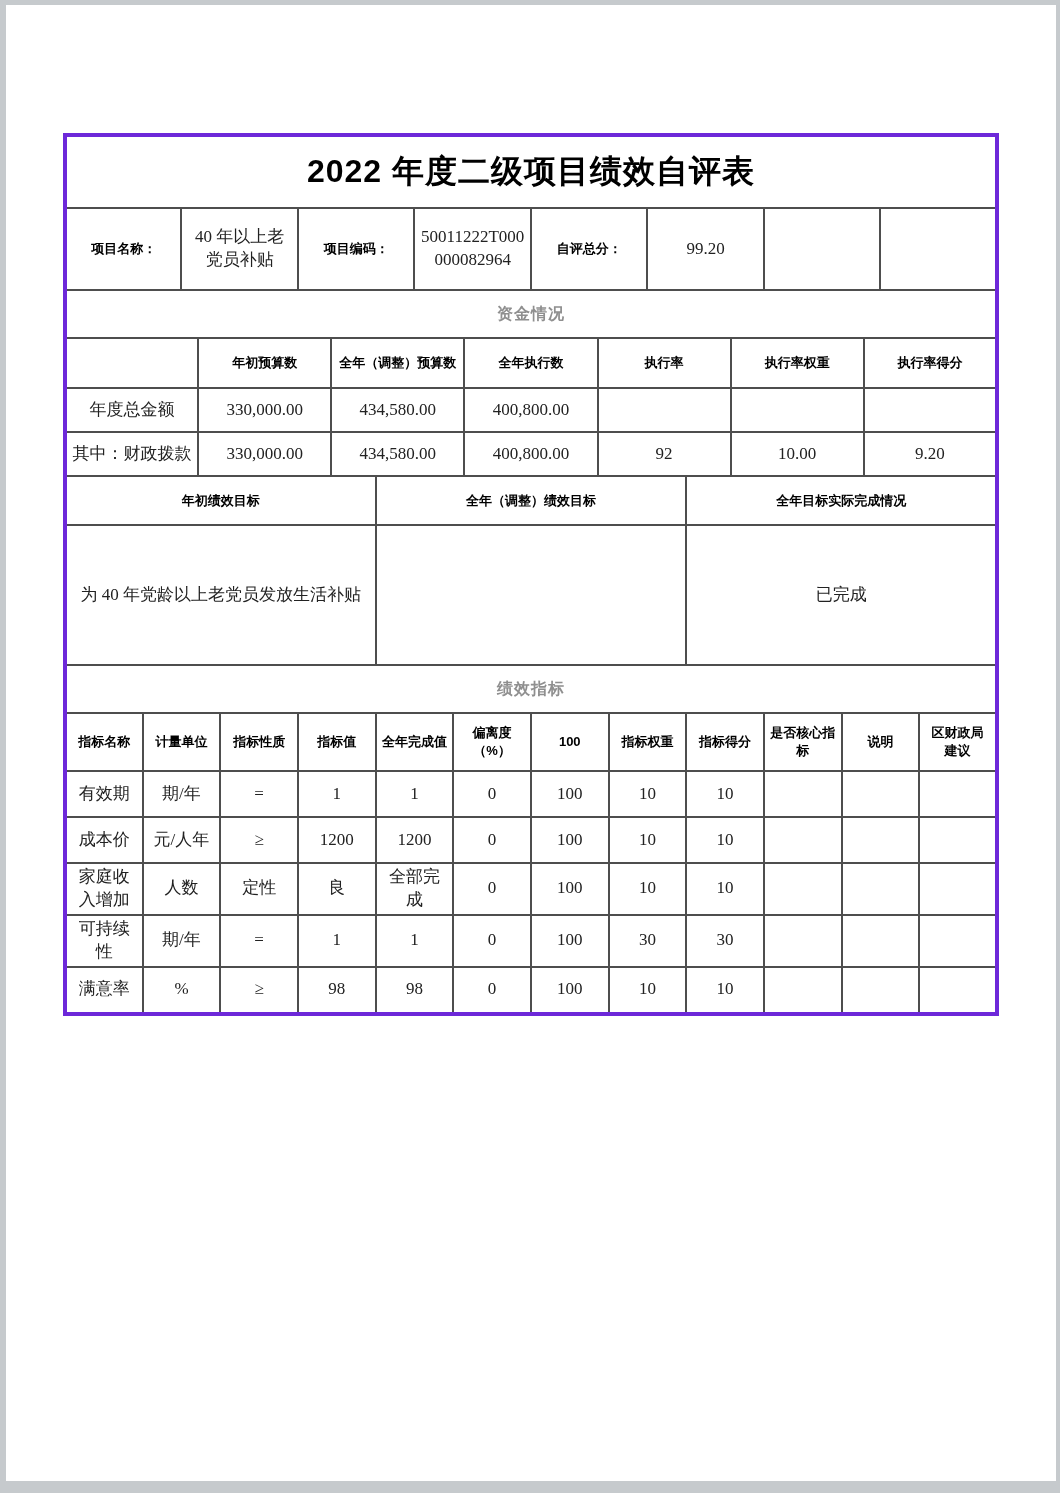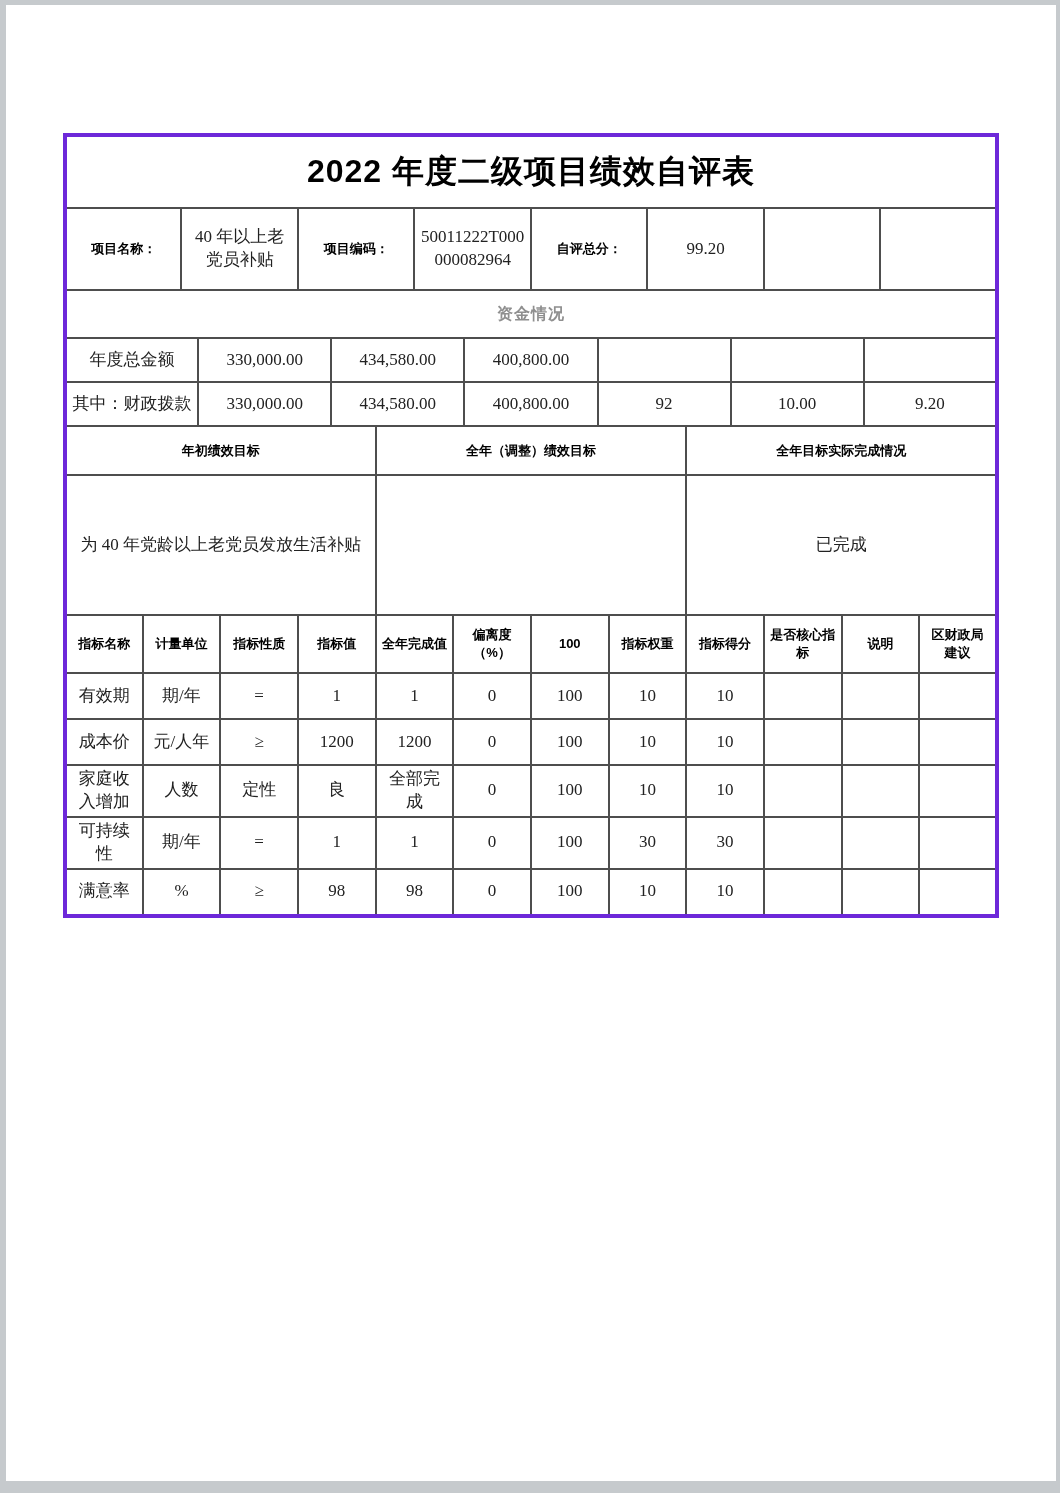--- a/index.html
+++ b/index.html
@@ -262,20 +262,29 @@
           <td colspan="21" class="lbl">项目编码：</td>
           <td colspan="21" class="val">50011222T000000082964</td>
           <td colspan="21" class="lbl">自评总分：</td>
           <td colspan="21" class="val">99.20</td>
           <td colspan="21" class="lbl"></td>
           <td colspan="21" class="val"></td>
         </tr>
         <tr class="r-band">
           <td colspan="168" class="band">资金情况</td>
         </tr>
+        <tr class="r-fhdr">
+          <td colspan="24" class="hdr"></td>
+          <td colspan="24" class="hdr">年初预算数</td>
+          <td colspan="24" class="hdr">全年（调整）预算数</td>
+          <td colspan="24" class="hdr">全年执行数</td>
+          <td colspan="24" class="hdr">执行率</td>
+          <td colspan="24" class="hdr">执行率权重</td>
+          <td colspan="24" class="hdr">执行率得分</td>
+        </tr>
         <tr class="r-frow">
           <td colspan="24" class="val">年度总金额</td>
           <td colspan="24" class="val">330,000.00</td>
           <td colspan="24" class="val">434,580.00</td>
           <td colspan="24" class="val">400,800.00</td>
           <td colspan="24" class="val"></td>
           <td colspan="24" class="val"></td>
           <td colspan="24" class="val"></td>
         </tr>
         <tr class="r-frow">
@@ -289,20 +298,23 @@
         </tr>
         <tr class="r-ghdr">
           <td colspan="56" class="hdr">年初绩效目标</td>
           <td colspan="56" class="hdr">全年（调整）绩效目标</td>
           <td colspan="56" class="hdr">全年目标实际完成情况</td>
         </tr>
         <tr class="r-grow">
           <td colspan="56" class="val">为 40 年党龄以上老党员发放生活补贴</td>
           <td colspan="56" class="val"></td>
           <td colspan="56" class="val">已完成</td>
+        </tr>
+        <tr class="r-band">
+          <td colspan="168" class="band">绩效指标</td>
         </tr>
         <tr class="r-ihdr">
           <td colspan="14" class="hdr">指标名称</td>
           <td colspan="14" class="hdr">计量单位</td>
           <td colspan="14" class="hdr">指标性质</td>
           <td colspan="14" class="hdr">指标值</td>
           <td colspan="14" class="hdr">全年完成值</td>
           <td colspan="14" class="hdr">偏离度（%）</td>
           <td colspan="14" class="hdr">100</td>
           <td colspan="14" class="hdr">指标权重</td>

